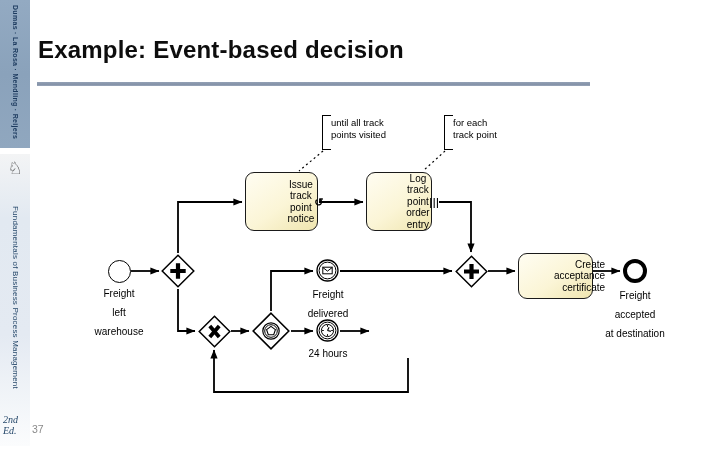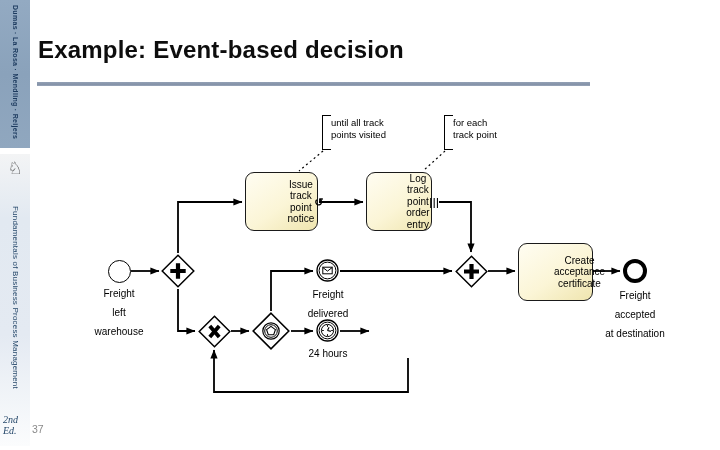--- a/index.html
+++ b/index.html
@@ -104,21 +104,21 @@
 track point
 notice</div>
     <div class="t-marker">↺</div>
   </div>
   <div class="abs task" style="left:366px;top:172px;width:66px;height:59px;">
     <div class="t-label">Log
 track point
 order entry</div>
     <div class="t-marker multi">|||</div>
   </div>
-  <div class="abs task" style="left:518px;top:243px;width:75px;height:58px;">
+  <div class="abs task" style="left:518px;top:253px;width:75px;height:46px;text-align:right;">
     <div class="t-label">Create
 acceptance
 certificate</div>
   </div>
 
   <div class="abs evt-start" style="left:108px;top:260px;"></div>
   <div class="abs lbl" style="left:79px;top:284px;width:80px;">Freight
 left
 warehouse</div>
 

